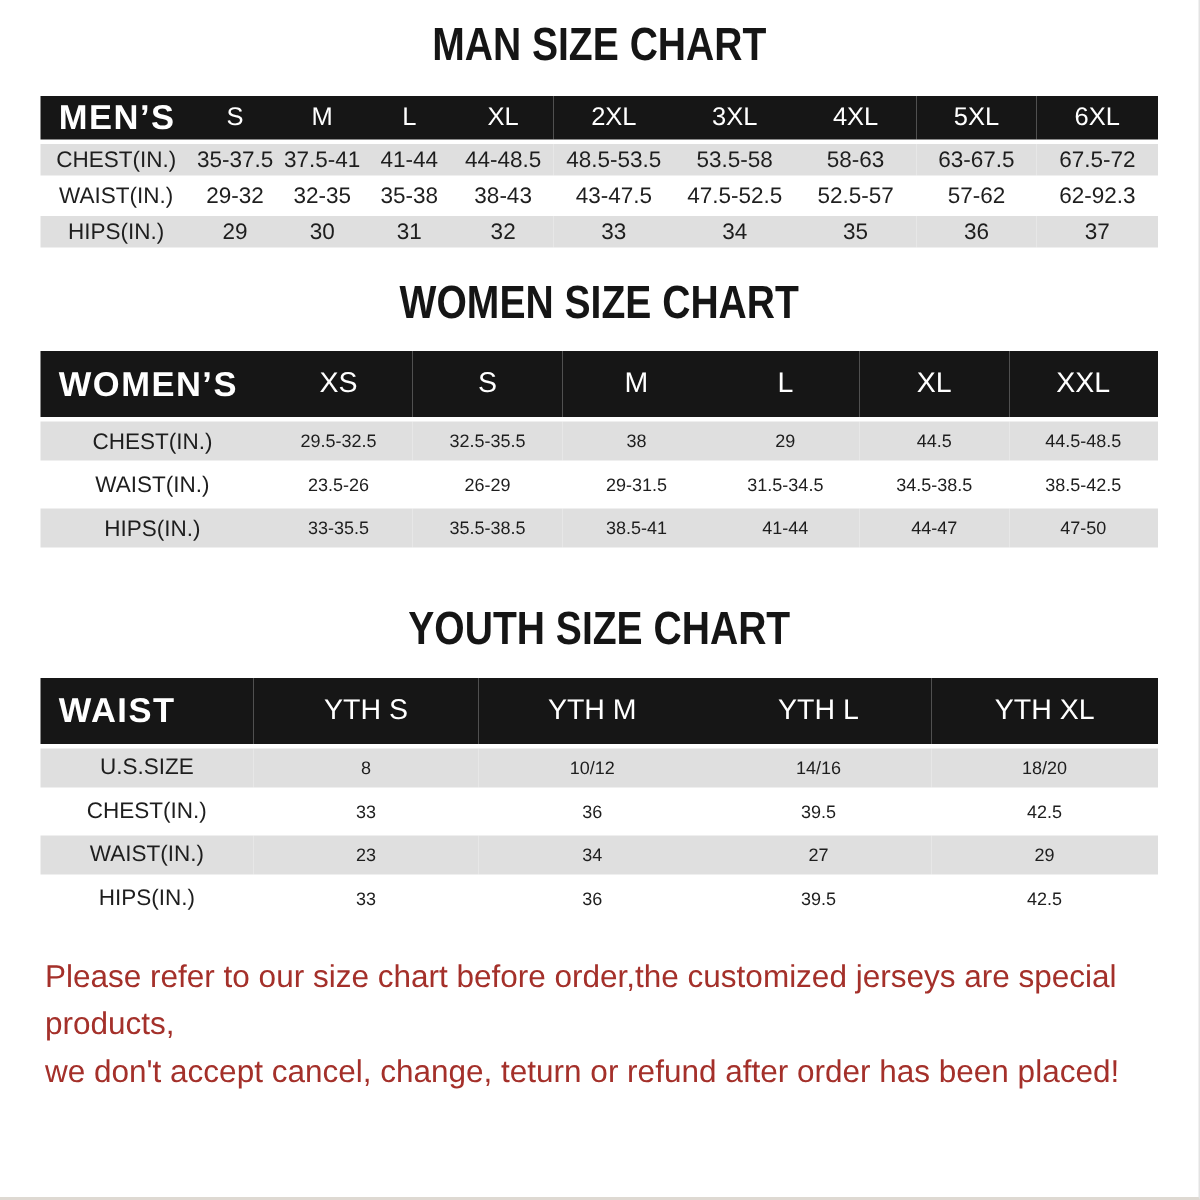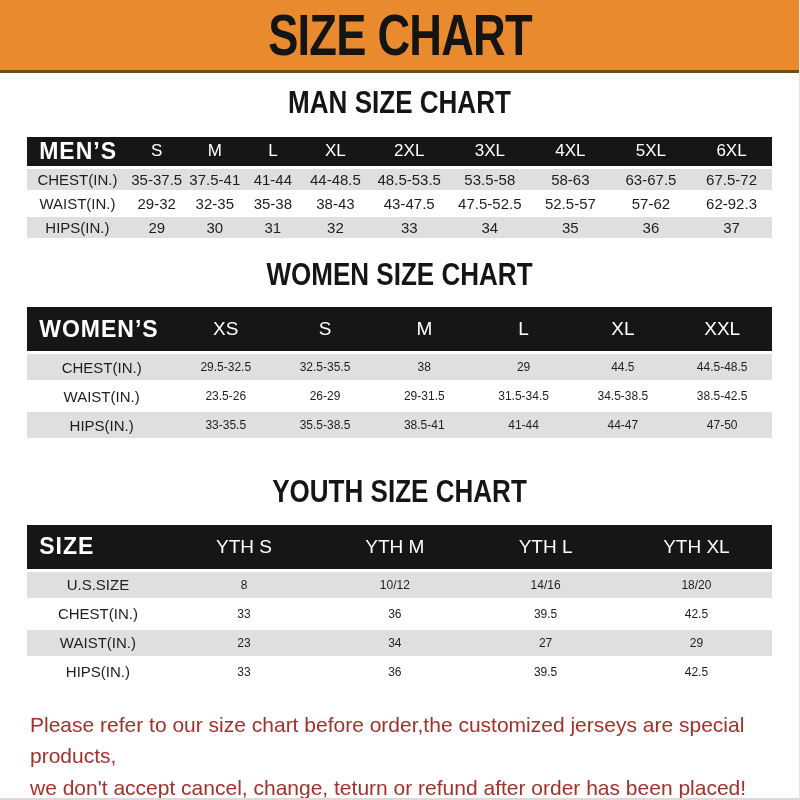--- a/index.html
+++ b/index.html
@@ -107,23 +107,20 @@
     font-size: 21px;
     line-height: 1.5;
     letter-spacing: 0px;
   }
 </style>
 </head>
 <body>
 
 <div class="page">
 
-  <header class="banner">
-    <h1>SIZE CHART</h1>
-  </header>
 
   <section class="section-men">
     <h2 class="section-heading">MAN SIZE CHART</h2>
     <table class="size-table men-table">
         <thead>
           <tr>
             <th>MEN’S</th>
             <th>S</th>
             <th>M</th>
             <th>L</th>
@@ -220,21 +217,21 @@
           </tr>
         </tbody>
       </table>
   </section>
 
   <section class="section-youth">
     <h2 class="section-heading">YOUTH SIZE CHART</h2>
     <table class="size-table youth-table">
         <thead>
           <tr>
-            <th>SIZE</th>
+            <th>WAIST</th>
             <th>YTH S</th>
             <th>YTH M</th>
             <th>YTH L</th>
             <th>YTH XL</th>
           </tr>
         </thead>
         <tbody>
           <tr>
             <td class="row-label">U.S.SIZE</td>
             <td>8</td>

